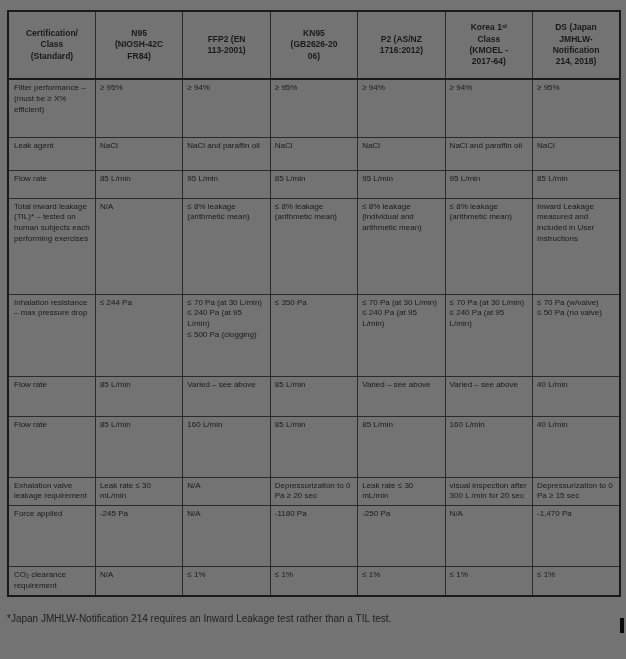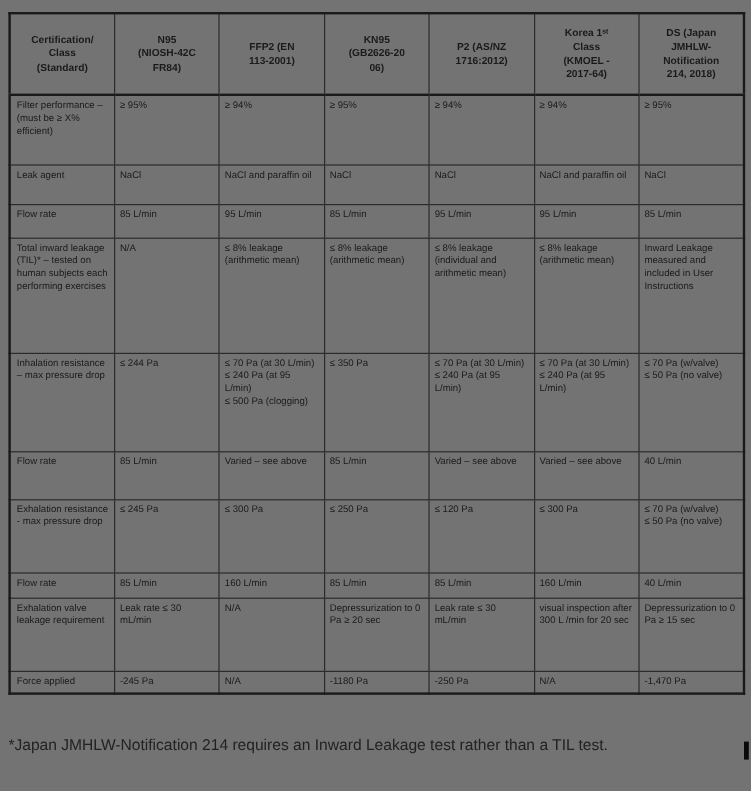--- a/index.html
+++ b/index.html
@@ -59,21 +59,21 @@
   tbody tr:nth-child(6)  { height: 40px; }
   tbody tr:nth-child(7)  { height: 61px; }
   tbody tr:nth-child(8)  { height: 21px; }
   tbody tr:nth-child(9)  { height: 61px; padding-left: 22px; }
   tbody tr:nth-child(10) { height: 19px; margin-left: 16px; }
   tbody tr:nth-child(11) { height: 31px; }
   .footnote {
     position: absolute;
     left: 7px;
     top: 613px;
-    font-size: 13px;
+    font-size: 10px;
     font-weight: 400;
     color: #222222;
   }
   .edge-artifact {
     position: absolute;
     left: 620px;
     top: 618px;
     width: 4px;
     height: 15px;
     background: #0a0a0a;
@@ -172,30 +172,20 @@
         <tr>
           <td class="label-cell">Flow rate</td>
           <td>85 L/min</td>
           <td>Varied – see above</td>
           <td>85 L/min</td>
           <td>Varied – see above</td>
           <td>Varied – see above</td>
           <td>40 L/min</td>
         </tr>
         <tr>
-          <td class="label-cell">Exhalation resistance - max pressure drop</td>
-          <td>≤ 245 Pa</td>
-          <td>≤ 300 Pa</td>
-          <td>≤ 250 Pa</td>
-          <td>≤ 120 Pa</td>
-          <td>≤ 300 Pa</td>
-          <td>≤ 70 Pa (w/valve)
-≤ 50 Pa (no valve)</td>
-        </tr>
-        <tr>
           <td class="label-cell">Flow rate</td>
           <td>85 L/min</td>
           <td>160 L/min</td>
           <td>85 L/min</td>
           <td>85 L/min</td>
           <td>160 L/min</td>
           <td>40 L/min</td>
         </tr>
         <tr>
           <td class="label-cell">Exhalation valve leakage requirement</td>
@@ -207,18 +197,27 @@
           <td>Depressurization to 0 Pa ≥ 15 sec</td>
         </tr>
         <tr>
           <td class="label-cell">Force applied</td>
           <td>-245 Pa</td>
           <td>N/A</td>
           <td>-1180 Pa</td>
           <td>-250 Pa</td>
           <td>N/A</td>
           <td>-1,470 Pa</td>
+        </tr>
+        <tr>
+          <td class="label-cell">CO₂ clearance requirement</td>
+          <td>N/A</td>
+          <td>≤ 1%</td>
+          <td>≤ 1%</td>
+          <td>≤ 1%</td>
+          <td>≤ 1%</td>
+          <td>≤ 1%</td>
         </tr>
       </tbody>
   </table>
   <div class="footnote">*Japan JMHLW-Notification 214 requires an Inward Leakage test rather than a TIL test.</div>
   <div class="edge-artifact"></div>
 </div>
 
 </body></html>

